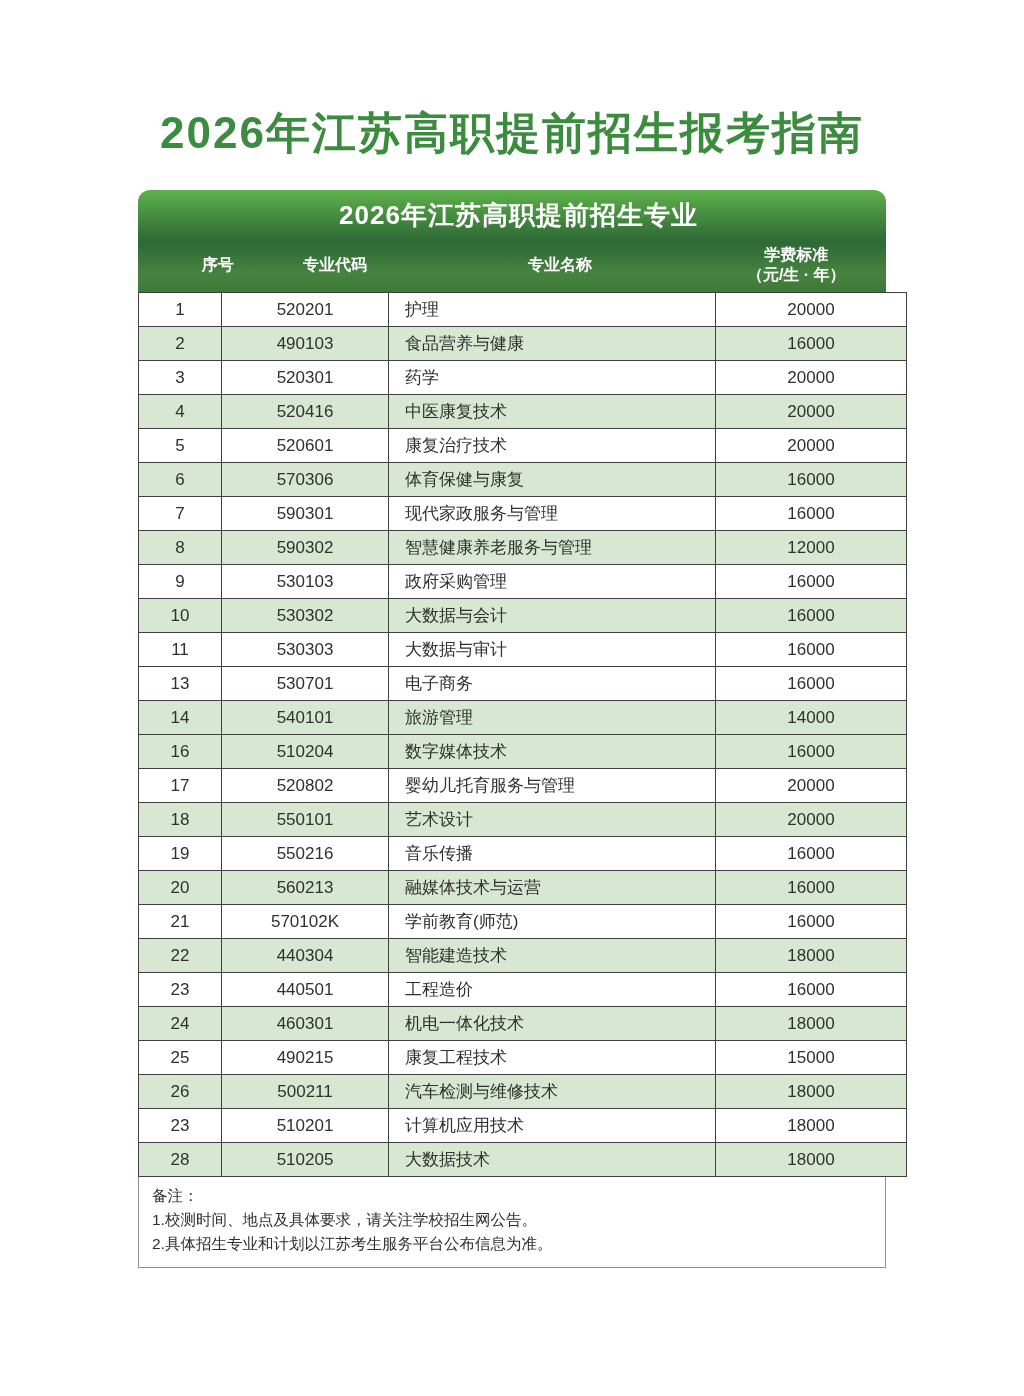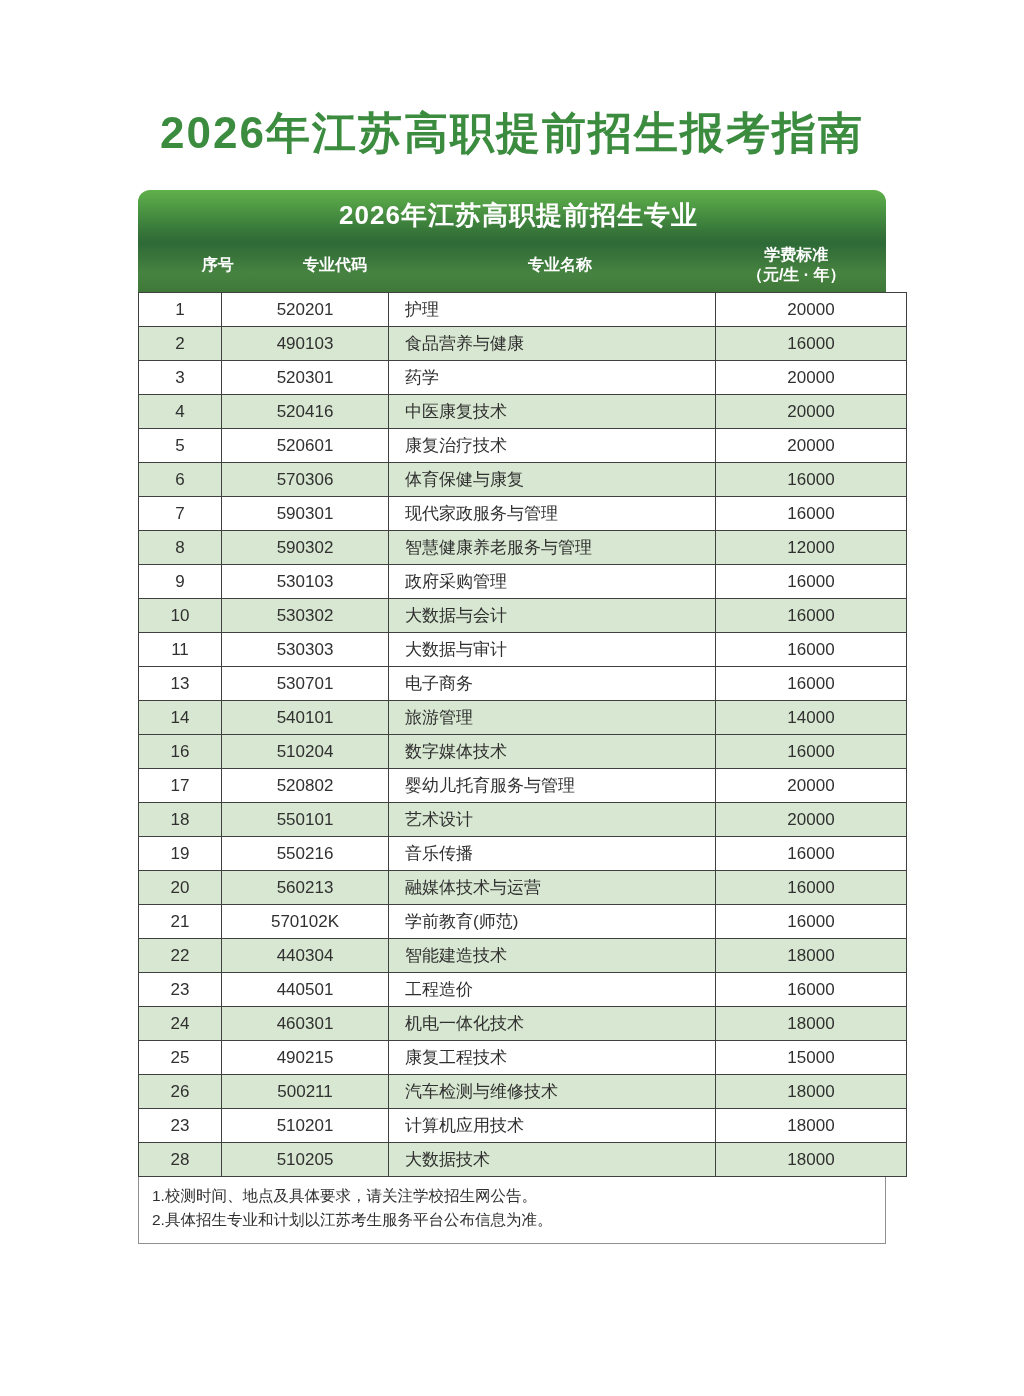--- a/index.html
+++ b/index.html
@@ -257,18 +257,19 @@
           <tr class="alt">
             <td class="col1">28</td>
             <td class="col2">510205</td>
             <td class="col3">大数据技术</td>
             <td class="col4">18000</td>
           </tr>
         </tbody>
     </table>
 
     <div class="notes">
+      <div>备注：</div>
       <div>1.校测时间、地点及具体要求，请关注学校招生网公告。</div>
       <div>2.具体招生专业和计划以江苏考生服务平台公布信息为准。</div>
     </div>
 
   </div>
 </div>
 
 </body></html>

